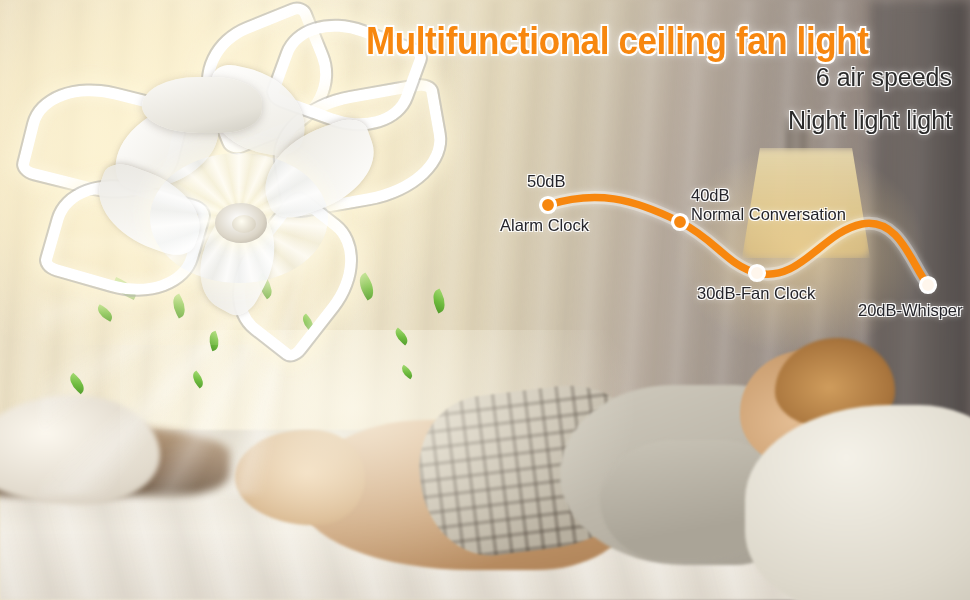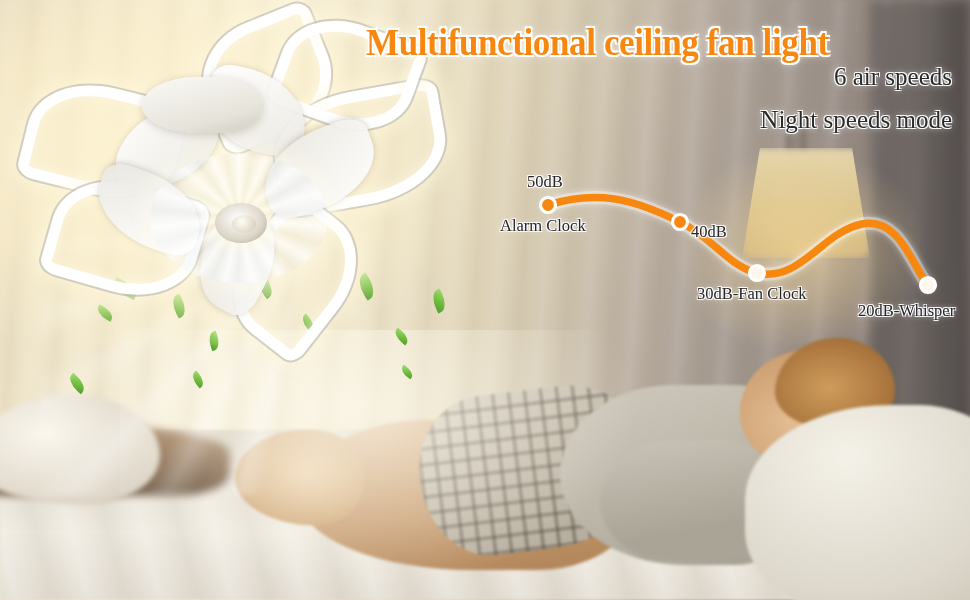--- a/index.html
+++ b/index.html
@@ -5,21 +5,21 @@
   html, body {
     margin: 0;
     padding: 0;
     background: #000;
   }
   #stage {
     position: relative;
     width: 970px;
     height: 600px;
     overflow: hidden;
-    font-family: Liberation Serif, serif;
+    font-family: Liberation Sans, sans-serif;
     background: #cfc6b6;
   }
 
   
   .layer { position: absolute; inset: 0; }
 
   
   .bg-base {
     background:
       linear-gradient(100deg,
@@ -363,21 +363,21 @@
     <div class="vane" style="left:176px; top:198px; width:104px; height:72px; border-radius:62% 24% 58% 26%; transform:rotate(118deg);"></div>
 
     <div class="canopy"></div>
     <div class="hub-glass"></div>
     <div class="hub-core"></div>
     <div class="hub-cap"></div>
   </div>
 
   <div id="title">Multifunctional ceiling fan light</div>
   <div class="subtitle" id="subtitle-1">6 air speeds</div>
-  <div class="subtitle" id="subtitle-2">Night speeds mode</div>
+  <div class="subtitle" id="subtitle-2">Night light light</div>
 
   <svg id="noise-chart" viewBox="0 0 970 600">
     <defs>
       <filter id="curveGlow" x="-20%" y="-40%" width="140%" height="200%">
         <feGaussianBlur stdDeviation="3.2" result="b"></feGaussianBlur>
         <feMerge>
           <feMergeNode in="b"></feMergeNode>
           <feMergeNode in="SourceGraphic"></feMergeNode>
         </feMerge>
       </filter>
@@ -397,19 +397,20 @@
 
     <circle cx="548" cy="205" r="7.5" fill="#F7870F" stroke="#FFFFFF" stroke-width="3.2"></circle>
     <circle cx="680" cy="222" r="7.5" fill="#F7870F" stroke="#FFFFFF" stroke-width="3.2"></circle>
     <circle cx="757" cy="273" r="7.5" fill="#FFF6EC" stroke="#FFFFFF" stroke-width="3.2"></circle>
     <circle cx="928" cy="285" r="7.5" fill="#FFF6EC" stroke="#FFFFFF" stroke-width="3.2"></circle>
   </svg>
 
   <div class="nlabel" style="left:527px; top:172px;">50dB</div>
   <div class="nlabel" style="left:500px; top:216px;">Alarm Clock</div>
 
-  <div class="nlabel" style="left:691px; top:186px;margin-top:36px;">40dB</div>
+  <div class="nlabel" style="left:691px; top:186px;">40dB</div>
+  <div class="nlabel" style="left:691px; top:205px;">Normal Conversation</div>
 
   <div class="nlabel" style="left:697px; top:284px;">30dB-Fan Clock</div>
 
   <div class="nlabel" style="left:828px; top:301px;margin-left:30px;">20dB-Whisper</div>
 
 </div>
 
 </body></html>

